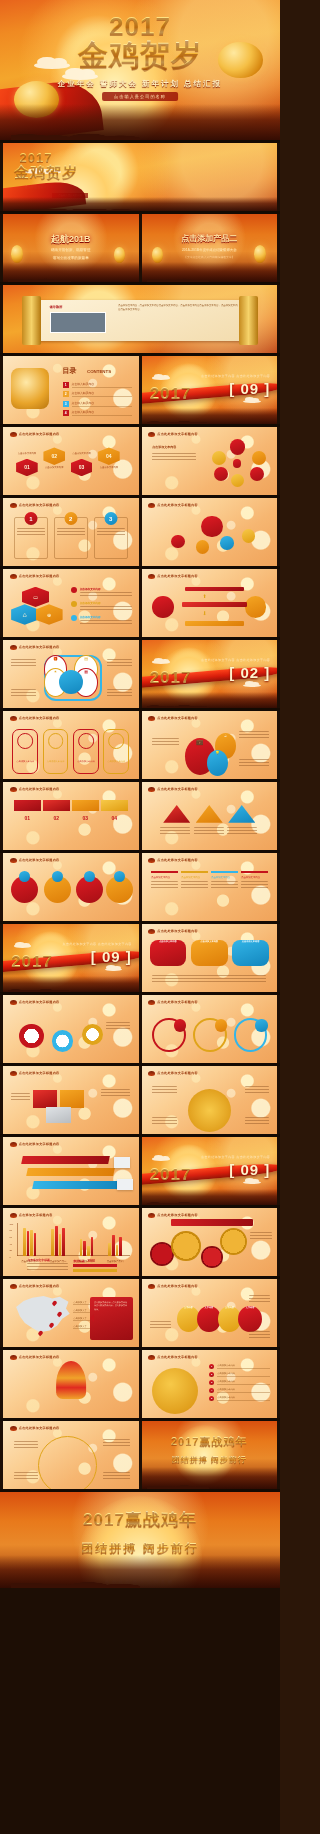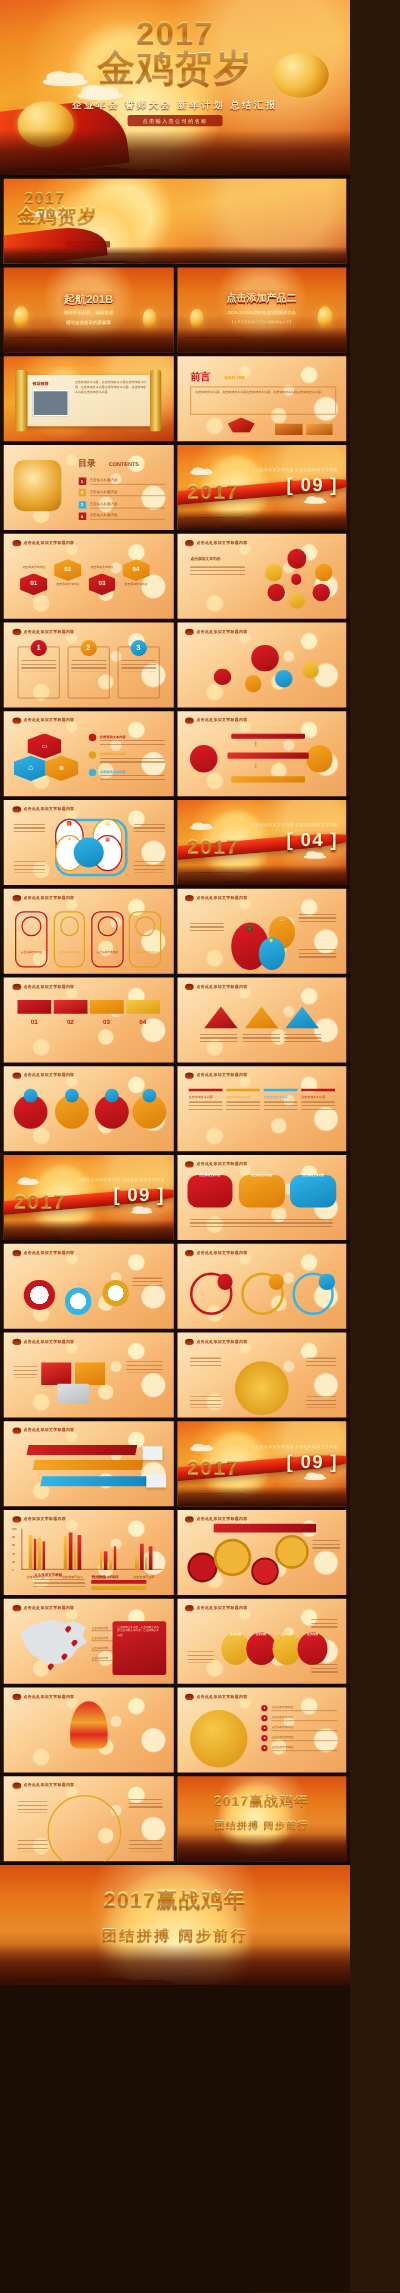--- a/index.html
+++ b/index.html
@@ -204,29 +204,20 @@
 
   <div class="row">
     <div class="slide bg-fire" style="height:68px">
       <div style="position:absolute;left:12%;right:12%;top:22%;bottom:18%;background:linear-gradient(160deg,#fdf2d8,#f3dcae);border-radius:1px;box-shadow:0 1px 3px rgba(80,20,0,.4)"></div>
       <div style="position:absolute;left:7%;top:16%;width:7%;bottom:12%;border-radius:2px;background:linear-gradient(90deg,#c58a1e,#f6d36a,#b4780f)"></div>
       <div style="position:absolute;right:7%;top:16%;width:7%;bottom:12%;border-radius:2px;background:linear-gradient(90deg,#c58a1e,#f6d36a,#b4780f)"></div>
       <div style="position:absolute;left:17%;top:30%;font-size:3.2px;color:#b01419;font-weight:bold">领导致辞</div>
       <div style="position:absolute;left:17%;top:40%;width:20%;height:28%;background:#6d7c8a;border:.5px solid #fff"></div>
       <div style="position:absolute;left:42%;top:28%;right:14%;font-size:2.4px;color:#8a4a14;line-height:1.7">点击添加文本内容，点击添加文本内容点击添加文本内容，点击添加文本内容点击添加文本内容，点击添加文本内容点击添加文本内容。</div>
     </div>
-    <div class="slide bg-bokeh" style="height:68px">
-      <div style="position:absolute;left:8%;top:16%;font-size:8px;font-weight:bold;color:#c4141c">前言</div>
-      <div style="position:absolute;left:28%;top:22%;font-size:3.4px;font-weight:bold;color:#e0a41a">QIAN YAN</div>
-      <div style="position:absolute;left:8%;right:6%;top:36%;height:30%;border:.5px solid rgba(190,120,40,.5)"></div>
-      <div style="position:absolute;left:11%;right:9%;top:40%;font-size:2.4px;color:#8a4a14;line-height:1.9">点击添加文本内容，点击添加文本内容点击添加文本内容，点击添加文本内容点击添加文本内容。</div>
-      <div style="position:absolute;right:8%;bottom:8%;width:16%;height:12%;background:linear-gradient(160deg,#f3a43c,#b8520c)"></div>
-      <div style="position:absolute;right:26%;bottom:8%;width:16%;height:12%;background:linear-gradient(160deg,#e98a2a,#a8420a)"></div>
-      <div style="position:absolute;left:30%;bottom:10%;width:16%;height:18%;background:linear-gradient(150deg,#e5341f,#a10d06);clip-path:polygon(0 40%,50% 0,100% 40%,80% 100%,20% 100%)"></div>
-    </div>
   </div>
   <div class="gap"></div>
 
   <div class="row">
     <div class="slide bg-bokeh" style="height:68px">
       <div style="position:absolute;left:6%;top:18%;width:28%;height:60%;border-radius:8px;
         background:radial-gradient(circle at 40% 35%,#ffe9a8,#e8a42a 60%,#b9740c)"></div>
       <div style="position:absolute;left:44%;top:15%;font-size:7px;font-weight:bold;color:#9a3b10">目录</div>
       <div style="position:absolute;left:62%;top:19%;font-size:4.4px;font-weight:bold;color:#9a3b10">CONTENTS</div>
       <div id="contents-list" style="position:absolute;left:44%;right:5%;top:38%">
@@ -418,21 +409,21 @@
           <span class="ph"></span>
         </div>
     </div>
     <div class="slide bg-fire" style="height:68px">
       <div class="sun" style="left:14%;top:10%;width:42%;padding-bottom:42%"></div>
       <div class="ribbon"></div>
       <div class="cloud" style="left:8%;top:30%"></div>
       <div class="cloud" style="right:12%;top:64%"></div>
       <div class="divcap">点击此处添加文字内容
 点击此处添加文字内容</div>
-      <div class="divnum">[ 04 ]</div>
+      <div class="divnum">[ 02 ]</div>
       <div class="div2017 gold">2017</div>
       <div class="skyline" style="height:24%"></div>
     </div>
   </div>
   <div class="gap"></div>
 
   <div class="row">
     <div class="slide bg-bokeh" style="height:68px">
       <div class="hd">
           <span class="lotus"></span>

